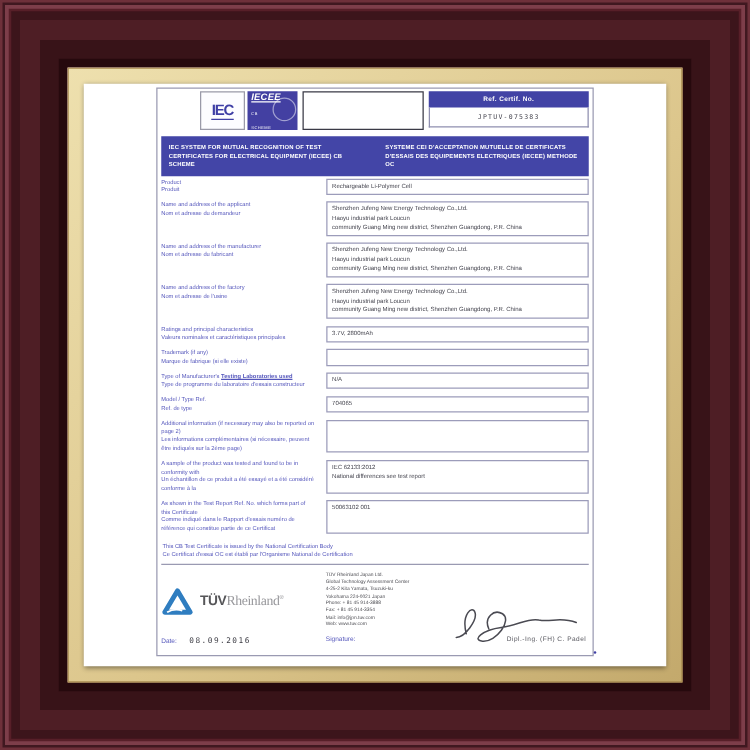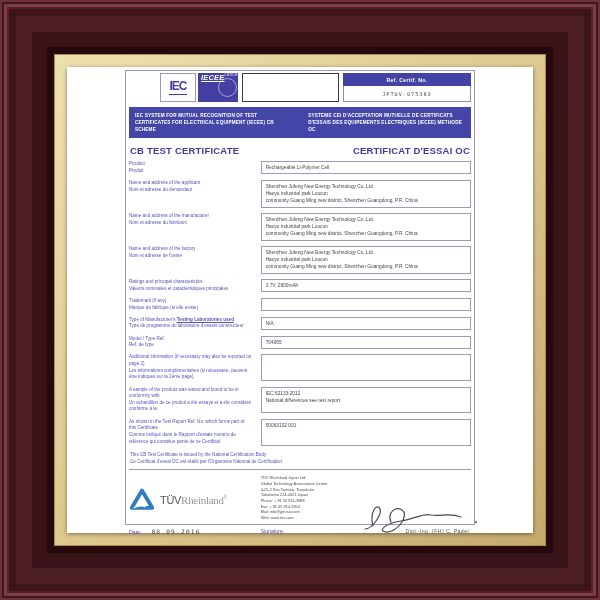--- a/index.html
+++ b/index.html
@@ -33,21 +33,21 @@
   
   .cert{width:100%;height:100%;box-sizing:border-box;border:1px solid #9a9ab2;
         display:flex;flex-direction:column;padding:2px 3px 3px 3px;position:relative;}
 
   
   .hdr{display:flex;height:36px;align-items:stretch;margin-bottom:5px;padding-left:31px;}
   .iec-box{width:34px;border:1px solid #9a9aa8;display:flex;align-items:center;justify-content:center;background:#fdfdff;}
   .iec-txt{color:#3f3fa5;font-weight:bold;font-size:12px;letter-spacing:-1px;border-bottom:1.5px solid #3f3fa5;line-height:1.1;position:relative;}
   .iec-dot{position:absolute;right:-3px;bottom:1px;width:2.5px;height:2.5px;border-radius:50%;background:#3f3fa5;}
   .iecee-box{width:40px;margin-left:2px;background:#4340a2;color:#fff;position:relative;
-             display:flex;flex-direction:row;justify-content:space-between;padding-left:3px;box-sizing:border-box;overflow:hidden;}
+             display:flex;flex-direction:column;justify-content:space-between;padding-left:3px;box-sizing:border-box;overflow:hidden;}
   .iecee-main{font-style:italic;font-weight:bold;font-size:7.5px;text-decoration:underline;letter-spacing:.2px;}
   .iecee-sub{font-size:3.2px;letter-spacing:.4px;line-height:1.4;}
   .iecee-box::after{content:"";position:absolute;right:1px;top:5px;width:17px;height:17px;
              border:1px solid rgba(255,255,255,.5);border-radius:50%;}
   .hdr-empty{flex:1;border:1px solid #3a3a46;margin:0 4px;background:#fff;}
   .ref-box{width:128px;display:flex;flex-direction:column;}
   .ref-bar{background:#4243a5;color:#fff;font-size:5.2px;font-weight:bold;text-align:center;
            padding:3.5px 0;letter-spacing:.3px;}
   .ref-num{border:1px solid #8f8fb0;border-top:none;text-align:center;color:#45454f;
            font-family:"DejaVu Sans Mono",monospace;font-size:5.2px;letter-spacing:1px;padding:5px 0 4px 0;}
@@ -72,21 +72,21 @@
   .h14{min-height:13px}.h20{min-height:19px}.h13{min-height:11px}.h15{min-height:13px}
   .h24{min-height:24px}.h26{min-height:25px}.h28{min-height:27px}
 
   .issued{color:#5355bb;font-size:4.6px;line-height:1.55;margin:0 0 4px 1px;}
 
   
   .footer{border-top:1px solid #9a9ab2;padding-top:5px;position:relative;}
   .f-top{display:flex;}
   .tuv-block{width:38.5%;display:flex;align-items:center;gap:5px;padding-top:4px;box-sizing:border-box;}
   .tuv-word{font-size:11px;letter-spacing:-.3px;white-space:nowrap;}
-  .tuv-word .t1{font-weight:normal;color:#565659;margin-top:32px;}
+  .tuv-word .t1{font-weight:bold;color:#565659;margin-top:32px;}
   .tuv-word .t2{color:#98989c;font-family:Liberation Serif, serif;}
   .tuv-word sup{font-size:4.5px;color:#98989c;}
   .addr{width:61.5%;font-size:3.9px;color:#4c4c52;line-height:1.45;box-sizing:border-box;}
   .f-bottom{display:flex;align-items:baseline;margin-top:7px;position:relative;height:12px;}
   .date-lbl{color:#5355bb;font-size:5.2px;margin-right:10px;}
   .date-val{color:#3c3c44;font-size:6.2px;font-family:"DejaVu Sans Mono",monospace;letter-spacing:1.2px;}
   .sig-lbl{position:absolute;left:38.5%;color:#5355bb;font-size:5.2px;}
   .signatory{position:absolute;right:2px;color:#55555c;font-size:5.2px;letter-spacing:.4px;}
   .sig-scrawl{position:absolute;right:0px;bottom:6px;pointer-events:none;}
 </style>
@@ -114,24 +114,20 @@
               <div class="ref-bar">Ref. Certif. No.</div>
               <div class="ref-num">JPTUV-075383</div>
             </div>
           </div>
 
           <div class="banner">
             <div>IEC SYSTEM FOR MUTUAL RECOGNITION OF TEST CERTIFICATES FOR ELECTRICAL EQUIPMENT (IECEE) CB SCHEME</div>
             <div>SYSTEME CEI D'ACCEPTATION MUTUELLE DE CERTIFICATS D'ESSAIS DES EQUIPEMENTS ELECTRIQUES (IECEE) METHODE OC</div>
           </div>
 
-          <div class="titles">
-            <div class="title">CB TEST CERTIFICATE</div>
-            <div class="title fr">CERTIFICAT D'ESSAI OC</div>
-          </div>
 
           <div class="tbl">
 
             <div class="row">
               <div class="lbl">
                 <div>Product</div>
                 <div>Produit</div>
               </div>
               <div class="vbox h14">Rechargeable Li-Polymer Cell</div>
             </div>

